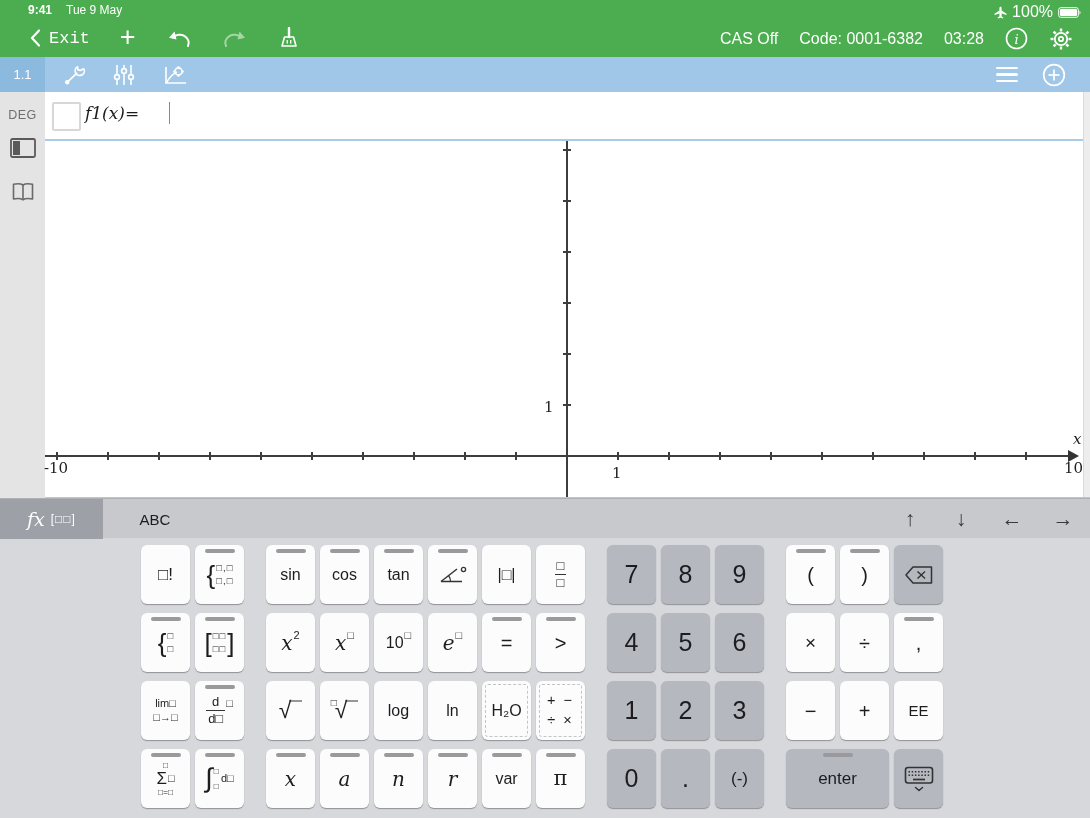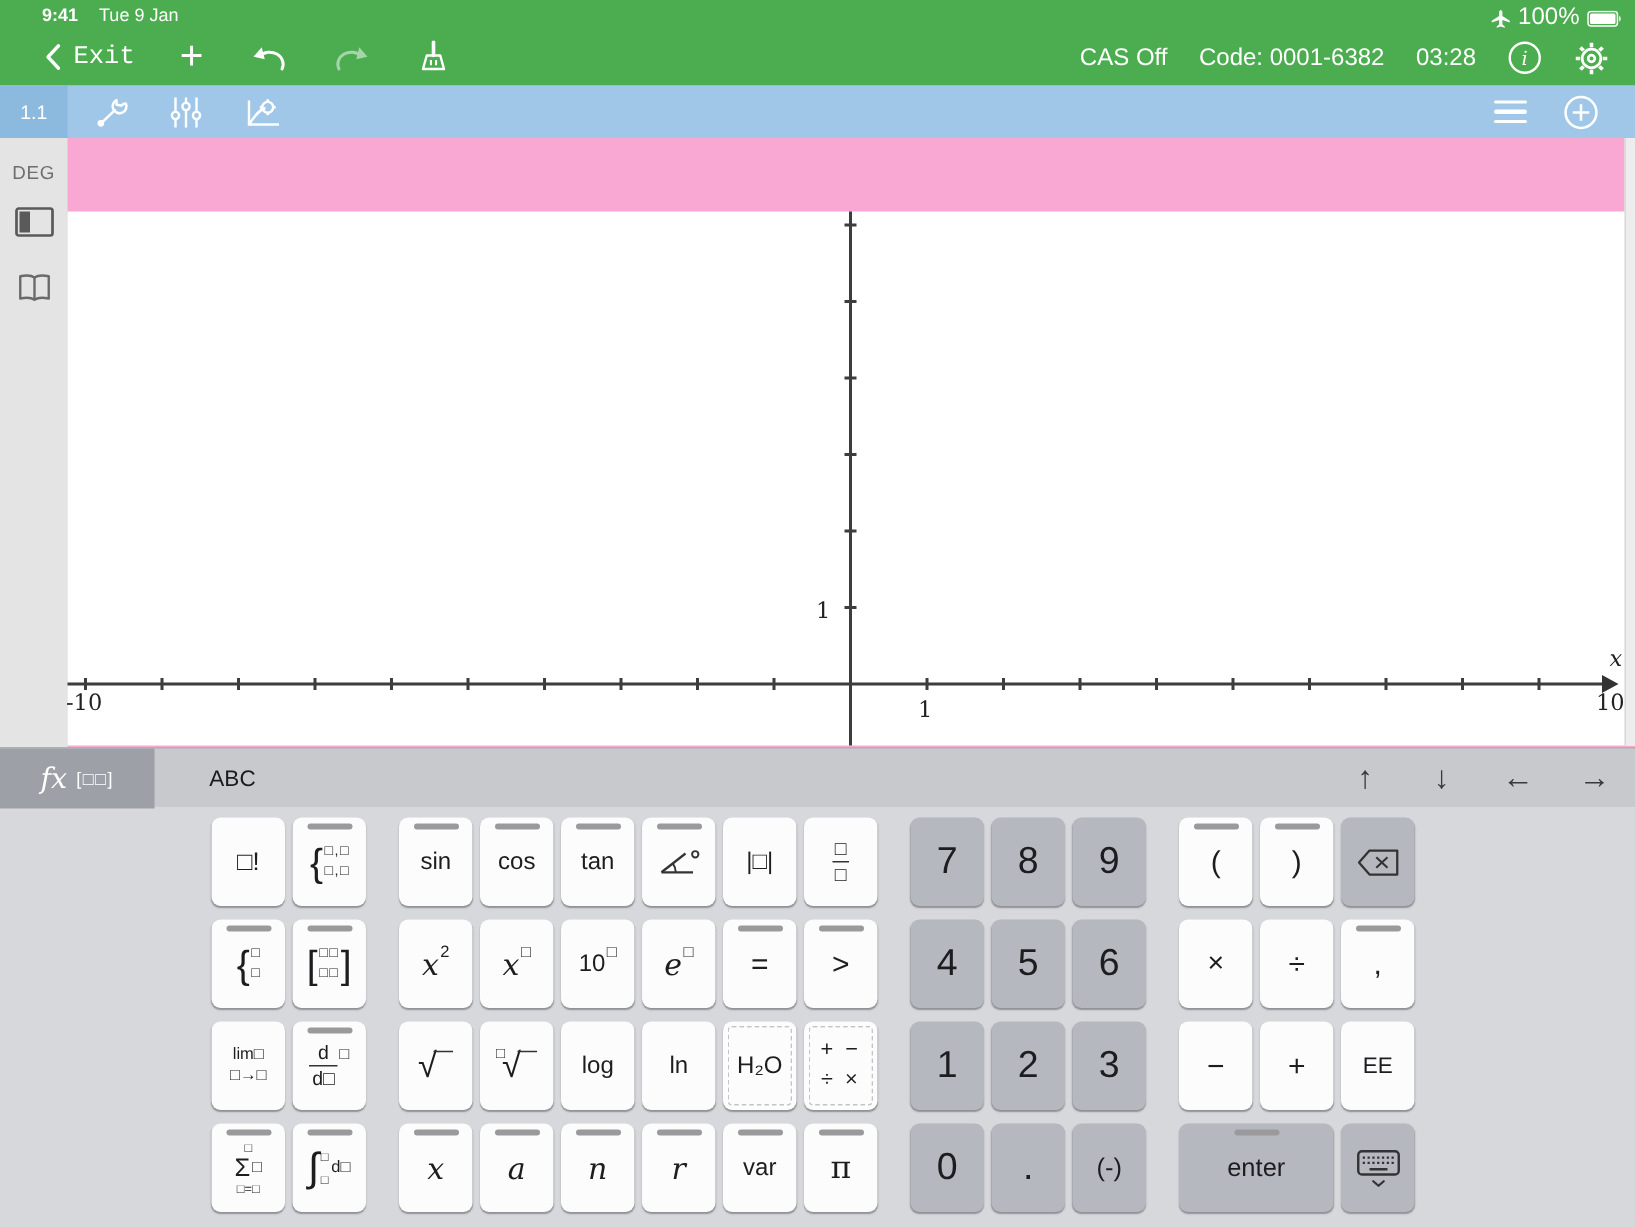--- a/index.html
+++ b/index.html
@@ -88,21 +88,21 @@
   svg{display:block;}
 </style>
 </head>
 <body>
 
 <div class="stage">
 
   <div class="statusbar">
     <div class="sb-left">
       <span class="sb-time">9:41</span>
-      <span>Tue 9 Jan</span>
+      <span>Tue 9 May</span>
     </div>
     <div class="sb-right">
       <span>
         <svg width="13" height="13" viewBox="0 0 13 13">
             <path d="M6.5 0.5 L7.6 1.6 L7.6 4.6 L12.5 7.8 L12.5 9 L7.6 7.4 L7.6 10.3 L9.2 11.6 L9.2 12.5 L6.5 11.7 L3.8 12.5 L3.8 11.6 L5.4 10.3 L5.4 7.4 L0.5 9 L0.5 7.8 L5.4 4.6 L5.4 1.6 Z" fill="#fff"></path>
           </svg>
       </span>
       <span>100%</span>
       <span>
         <svg width="24" height="11" viewBox="0 0 24 11">
@@ -246,20 +246,25 @@
     <div class="sb-icon" style="top:90px;">
       <svg width="24" height="20" viewBox="0 0 24 20">
           <g fill="none" stroke="#6a6a6a" stroke-width="1.6" stroke-linejoin="round">
             <path d="M12 3 C10 1.6 6.5 1.4 2.5 2.2 V17 C6.5 16.2 10 16.4 12 17.8 C14 16.4 17.5 16.2 21.5 17 V2.2 C17.5 1.4 14 1.6 12 3 Z"></path>
             <line x1="12" y1="3" x2="12" y2="17.8"></line>
           </g>
         </svg>
     </div>
   </div>
 
+  <div class="entry">
+    <span class="chk"></span>
+    <span class="expr">f1(x)=</span>
+    <span class="caret"></span>
+  </div>
 
   <div class="grapharea"></div>
   <div class="axis" style="left:45px;top:455.4px;width:1030px;height:1.3px;"></div>
   <div class="axis" style="left:566.4px;top:141px;width:1.3px;height:356px;"></div>
   <div class="xarrow"></div>
   <div id="ticks">
       <div class="xtick" style="left: 56.3px; top: 452px;"></div>
       <div class="xtick" style="left: 107.3px; top: 452px;"></div>
       <div class="xtick" style="left: 158.3px; top: 452px;"></div>
       <div class="xtick" style="left: 209.3px; top: 452px;"></div>

